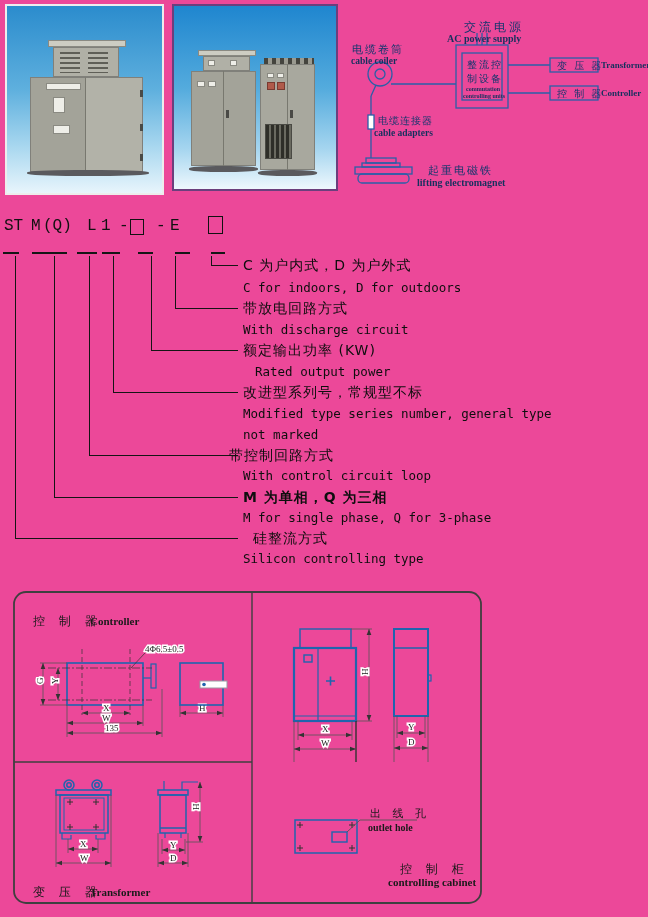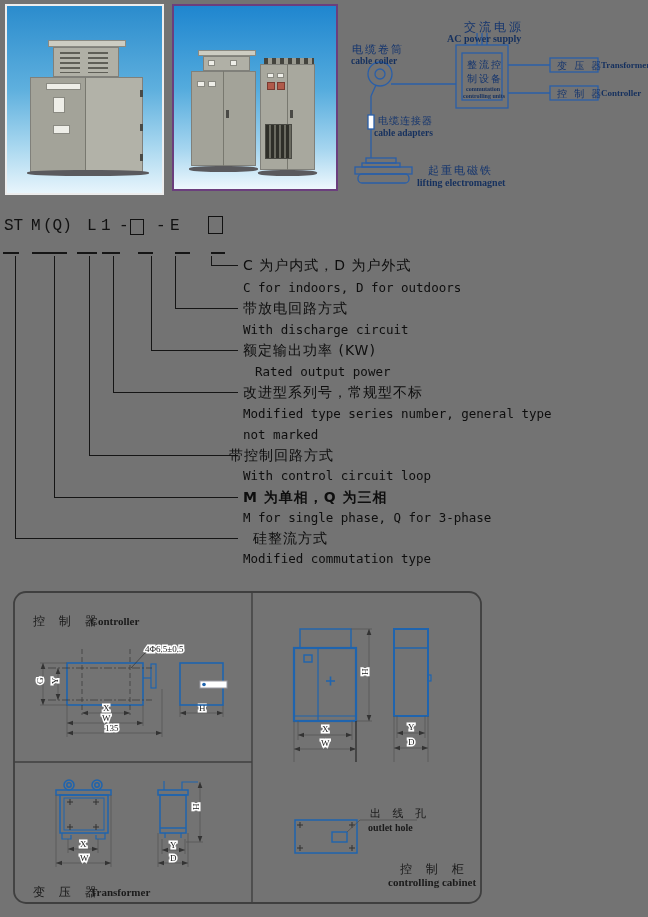--- a/index.html
+++ b/index.html
@@ -1,16 +1,16 @@
 <!DOCTYPE html>
 <html><head>
 <meta charset="utf-8">
 <style>
   html,body{margin:0;padding:0;background:#ffffff;}
-  #page{position:relative;width:648px;height:917px;background:#737373;overflow:hidden;
+  #page{position:relative;width:648px;height:917px;background:#ec4899;overflow:hidden;
         font-family:"DejaVu Sans",sans-serif;}
   .abs{position:absolute;}
   
   .photo{position:absolute;box-sizing:border-box;}
   #photo1{left:5px;top:4px;width:159px;height:191px;border:2px solid #ededed;
           background:linear-gradient(180deg,#2b8ccd 0%,#5fb0de 45%,#a8d7ef 75%,#e8f5fc 100%);}
   #photo2{left:172px;top:4px;width:166px;height:187px;border:2px solid #6b3f7d;
           background:linear-gradient(180deg,#1f86cf 0%,#54abdd 45%,#a5d5ef 78%,#eef8fd 100%);}
   .cab{position:absolute;background:#a3a399;box-sizing:border-box;border:1px solid #80807a;}
   .lid{position:absolute;background:#cdcdc3;border:1px solid #8a8a82;box-sizing:border-box;}
@@ -168,21 +168,21 @@
     <div class="cnline" style="left:243px;top:342px;">额定输出功率 (KW)</div>
     <div class="enline" style="left:243px;top:364px;padding-left:12px;">Rated output power</div>
     <div class="cnline" style="left:243px;top:384px;text-align:center;">改进型系列号，常规型不标</div>
     <div class="enline" style="left:243px;top:406px;">Modified type series number, general type</div>
     <div class="enline" style="left:243px;top:427px;">not marked</div>
     <div class="cnline" style="left:229px;top:447px;">带控制回路方式</div>
     <div class="enline" style="left:243px;top:468px;">With control circuit loop</div>
     <div class="cnline" style="left:243px;top:489px;font-weight:bold;">M 为单相，Q 为三相</div>
     <div class="enline" style="left:243px;top:510px;">M for single phase, Q for 3-phase</div>
     <div class="cnline" style="left:253px;top:530px;">硅整流方式</div>
-    <div class="enline" style="left:243px;top:551px;">Modified commutation type</div>
+    <div class="enline" style="left:243px;top:551px;">Silicon controlling type</div>
   </div>
 
   <svg id="drawings" style="left:0;top:585px;" width="648" height="330" viewBox="0 0 648 330">
     <defs>
       <marker id="ma" viewBox="0 0 10 10" refX="9" refY="5" markerWidth="9" markerHeight="9" orient="auto-start-reverse">
         <path d="M0,1.5 L9,5 L0,8.5 z" fill="#333"></path>
       </marker>
     </defs>
 
     <g stroke="#3f3f3f" fill="none">

